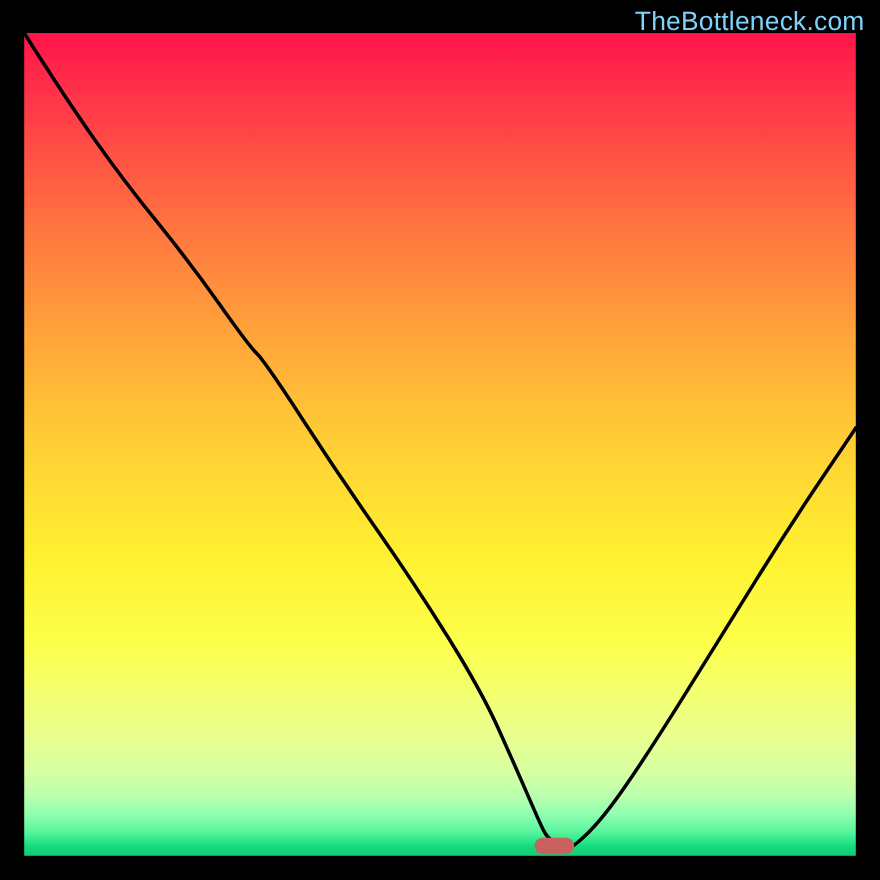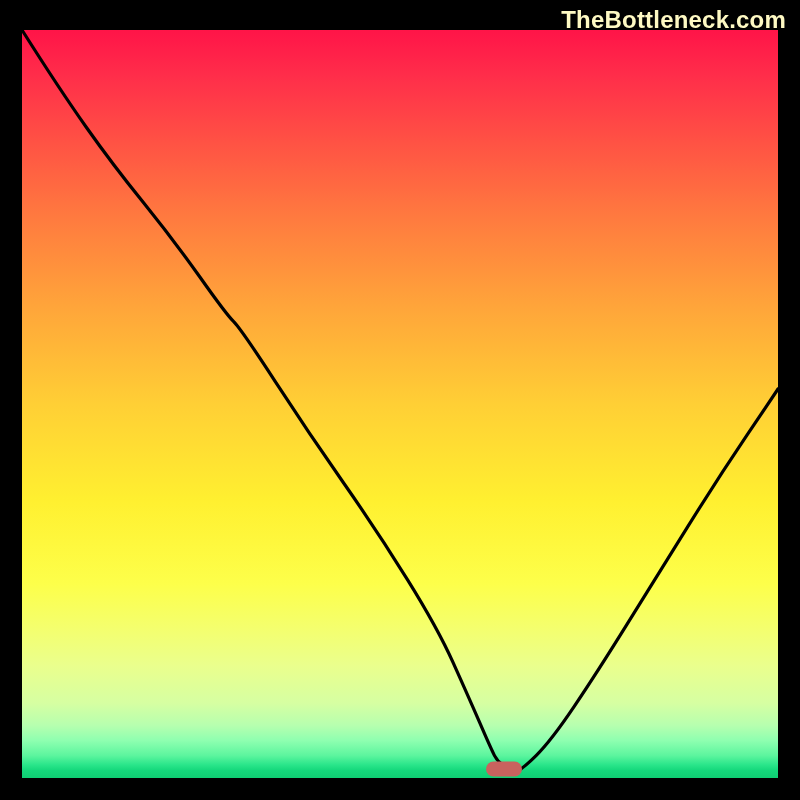--- a/index.html
+++ b/index.html
@@ -15,22 +15,22 @@
     width: 800px;
     height: 800px;
     background: #000;
   }
   .watermark {
     position: absolute;
     top: 6px;
     right: 14px;
     font-family: Arial, Helvetica, sans-serif;
     font-size: 24px;
-    font-weight: 700;
-    color: #fef9c3;
+    font-weight: 400;
+    color: #7dd3fc;
     letter-spacing: 0.2px;
     user-select: none;
     text-align: right;
   }
   .plot {
     position: absolute;
     left: 22px;
     top: 30px;
     width: 756px;
     height: 748px;

